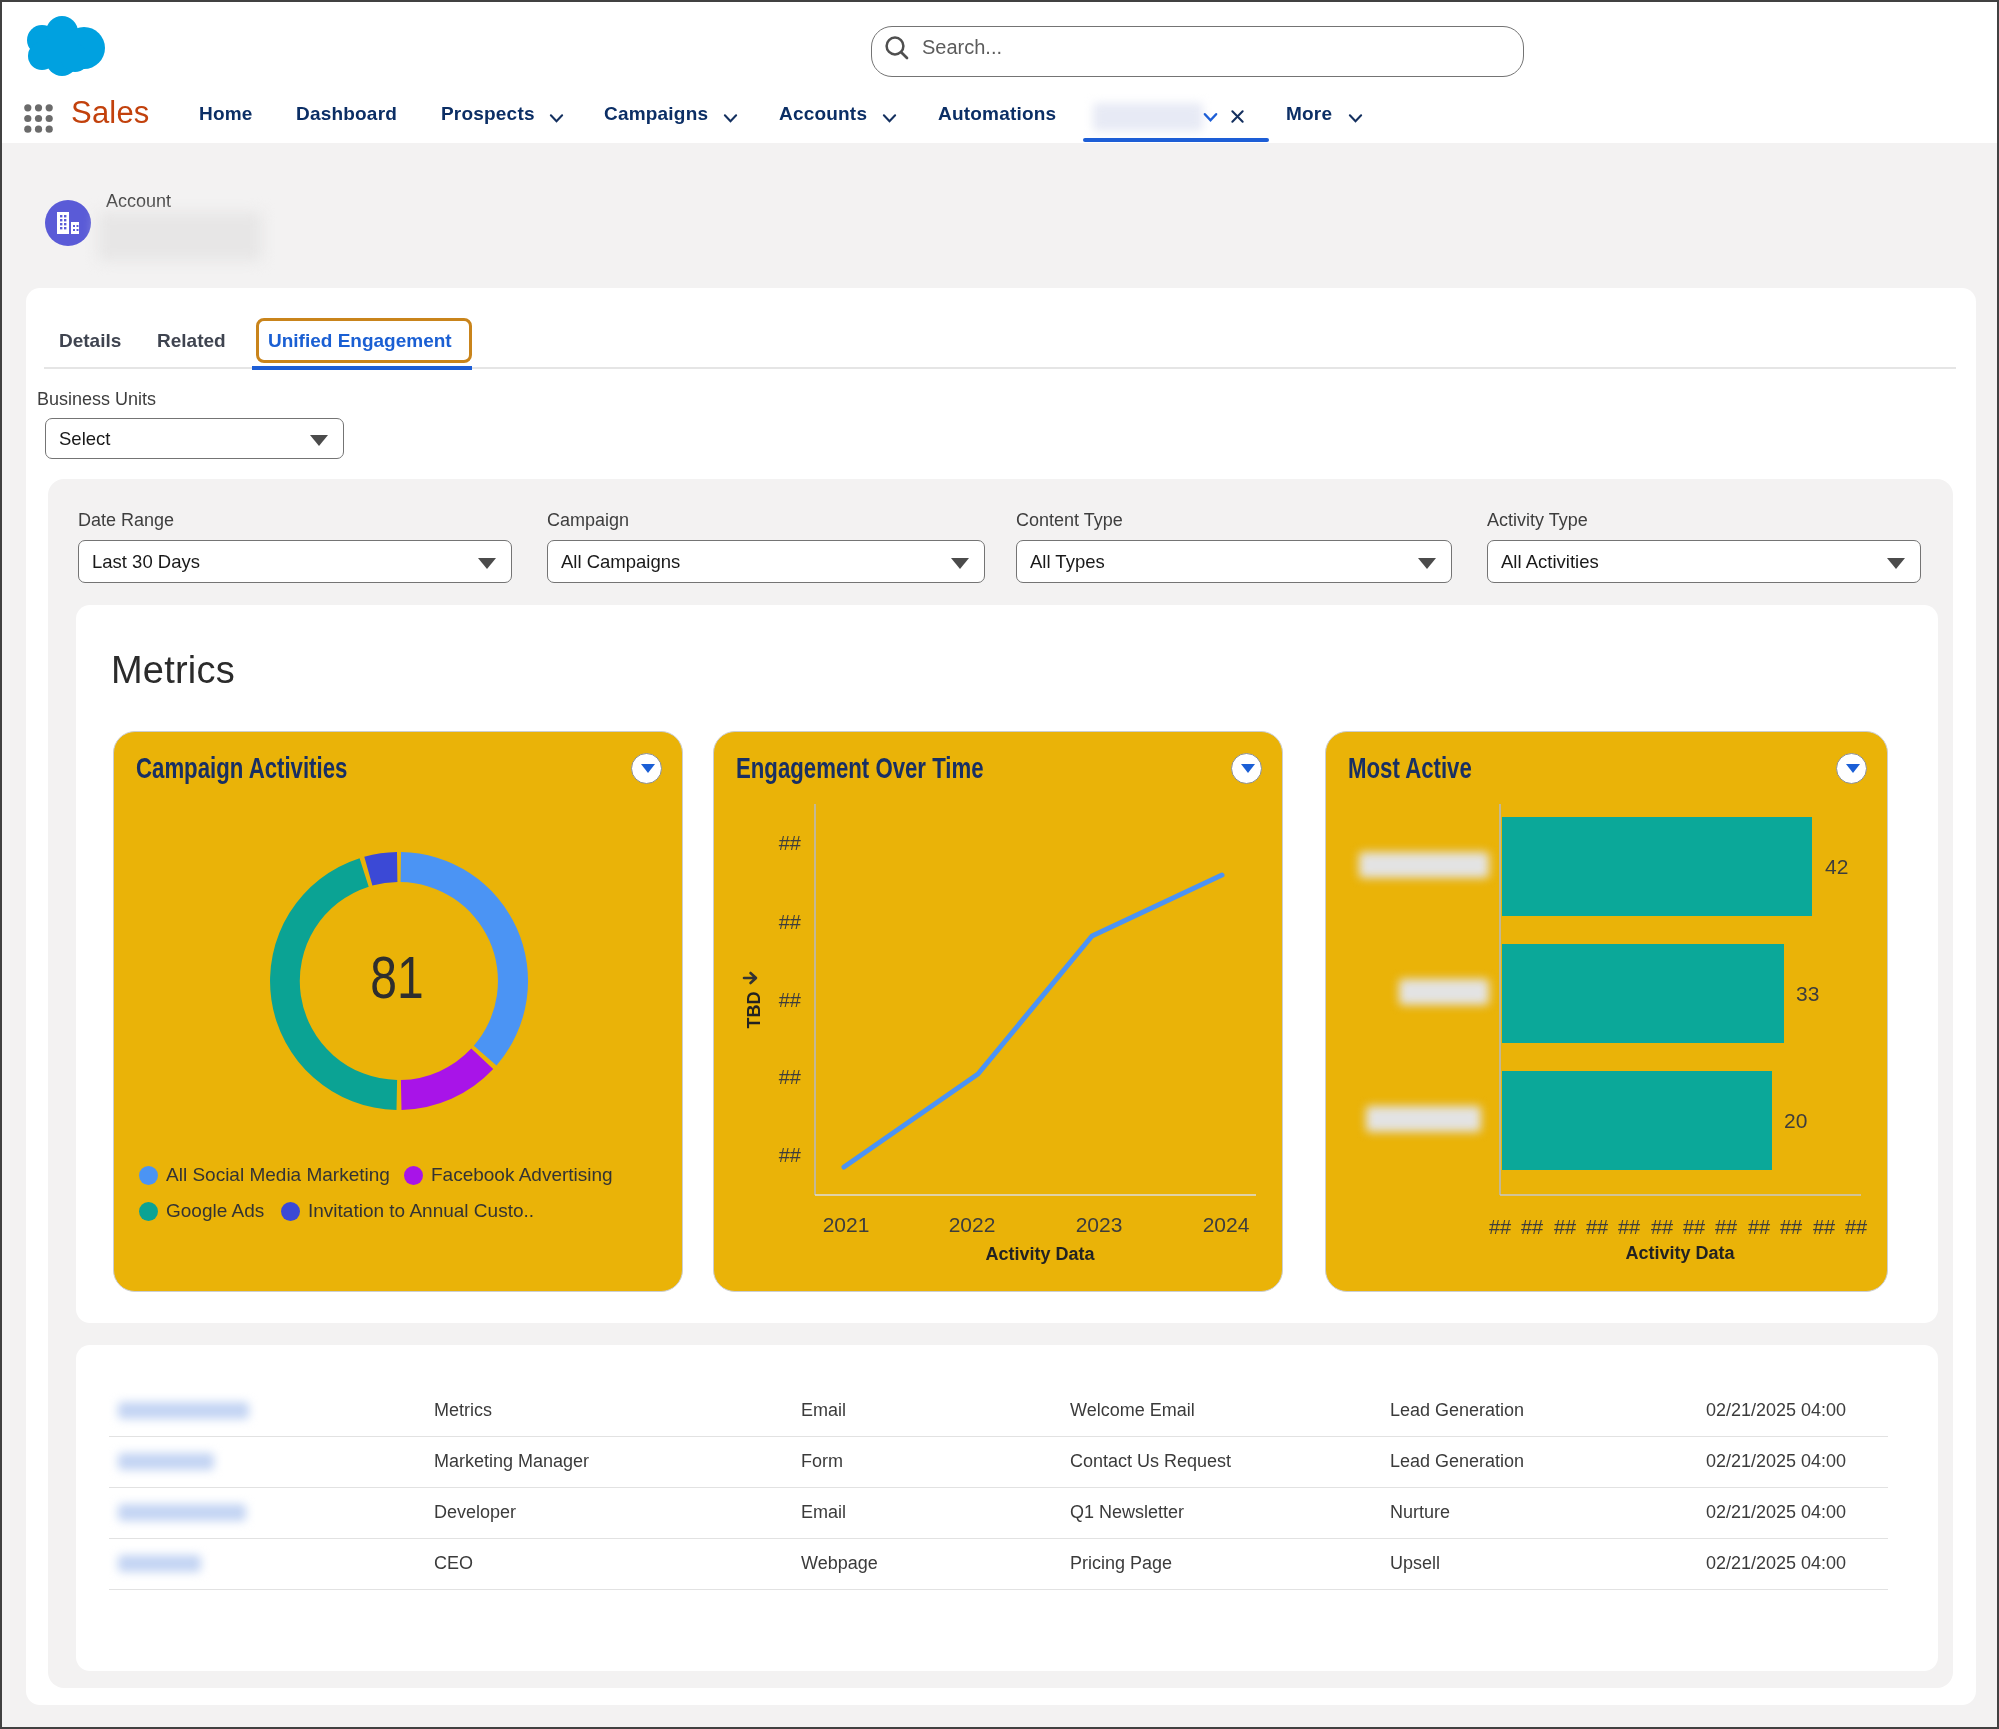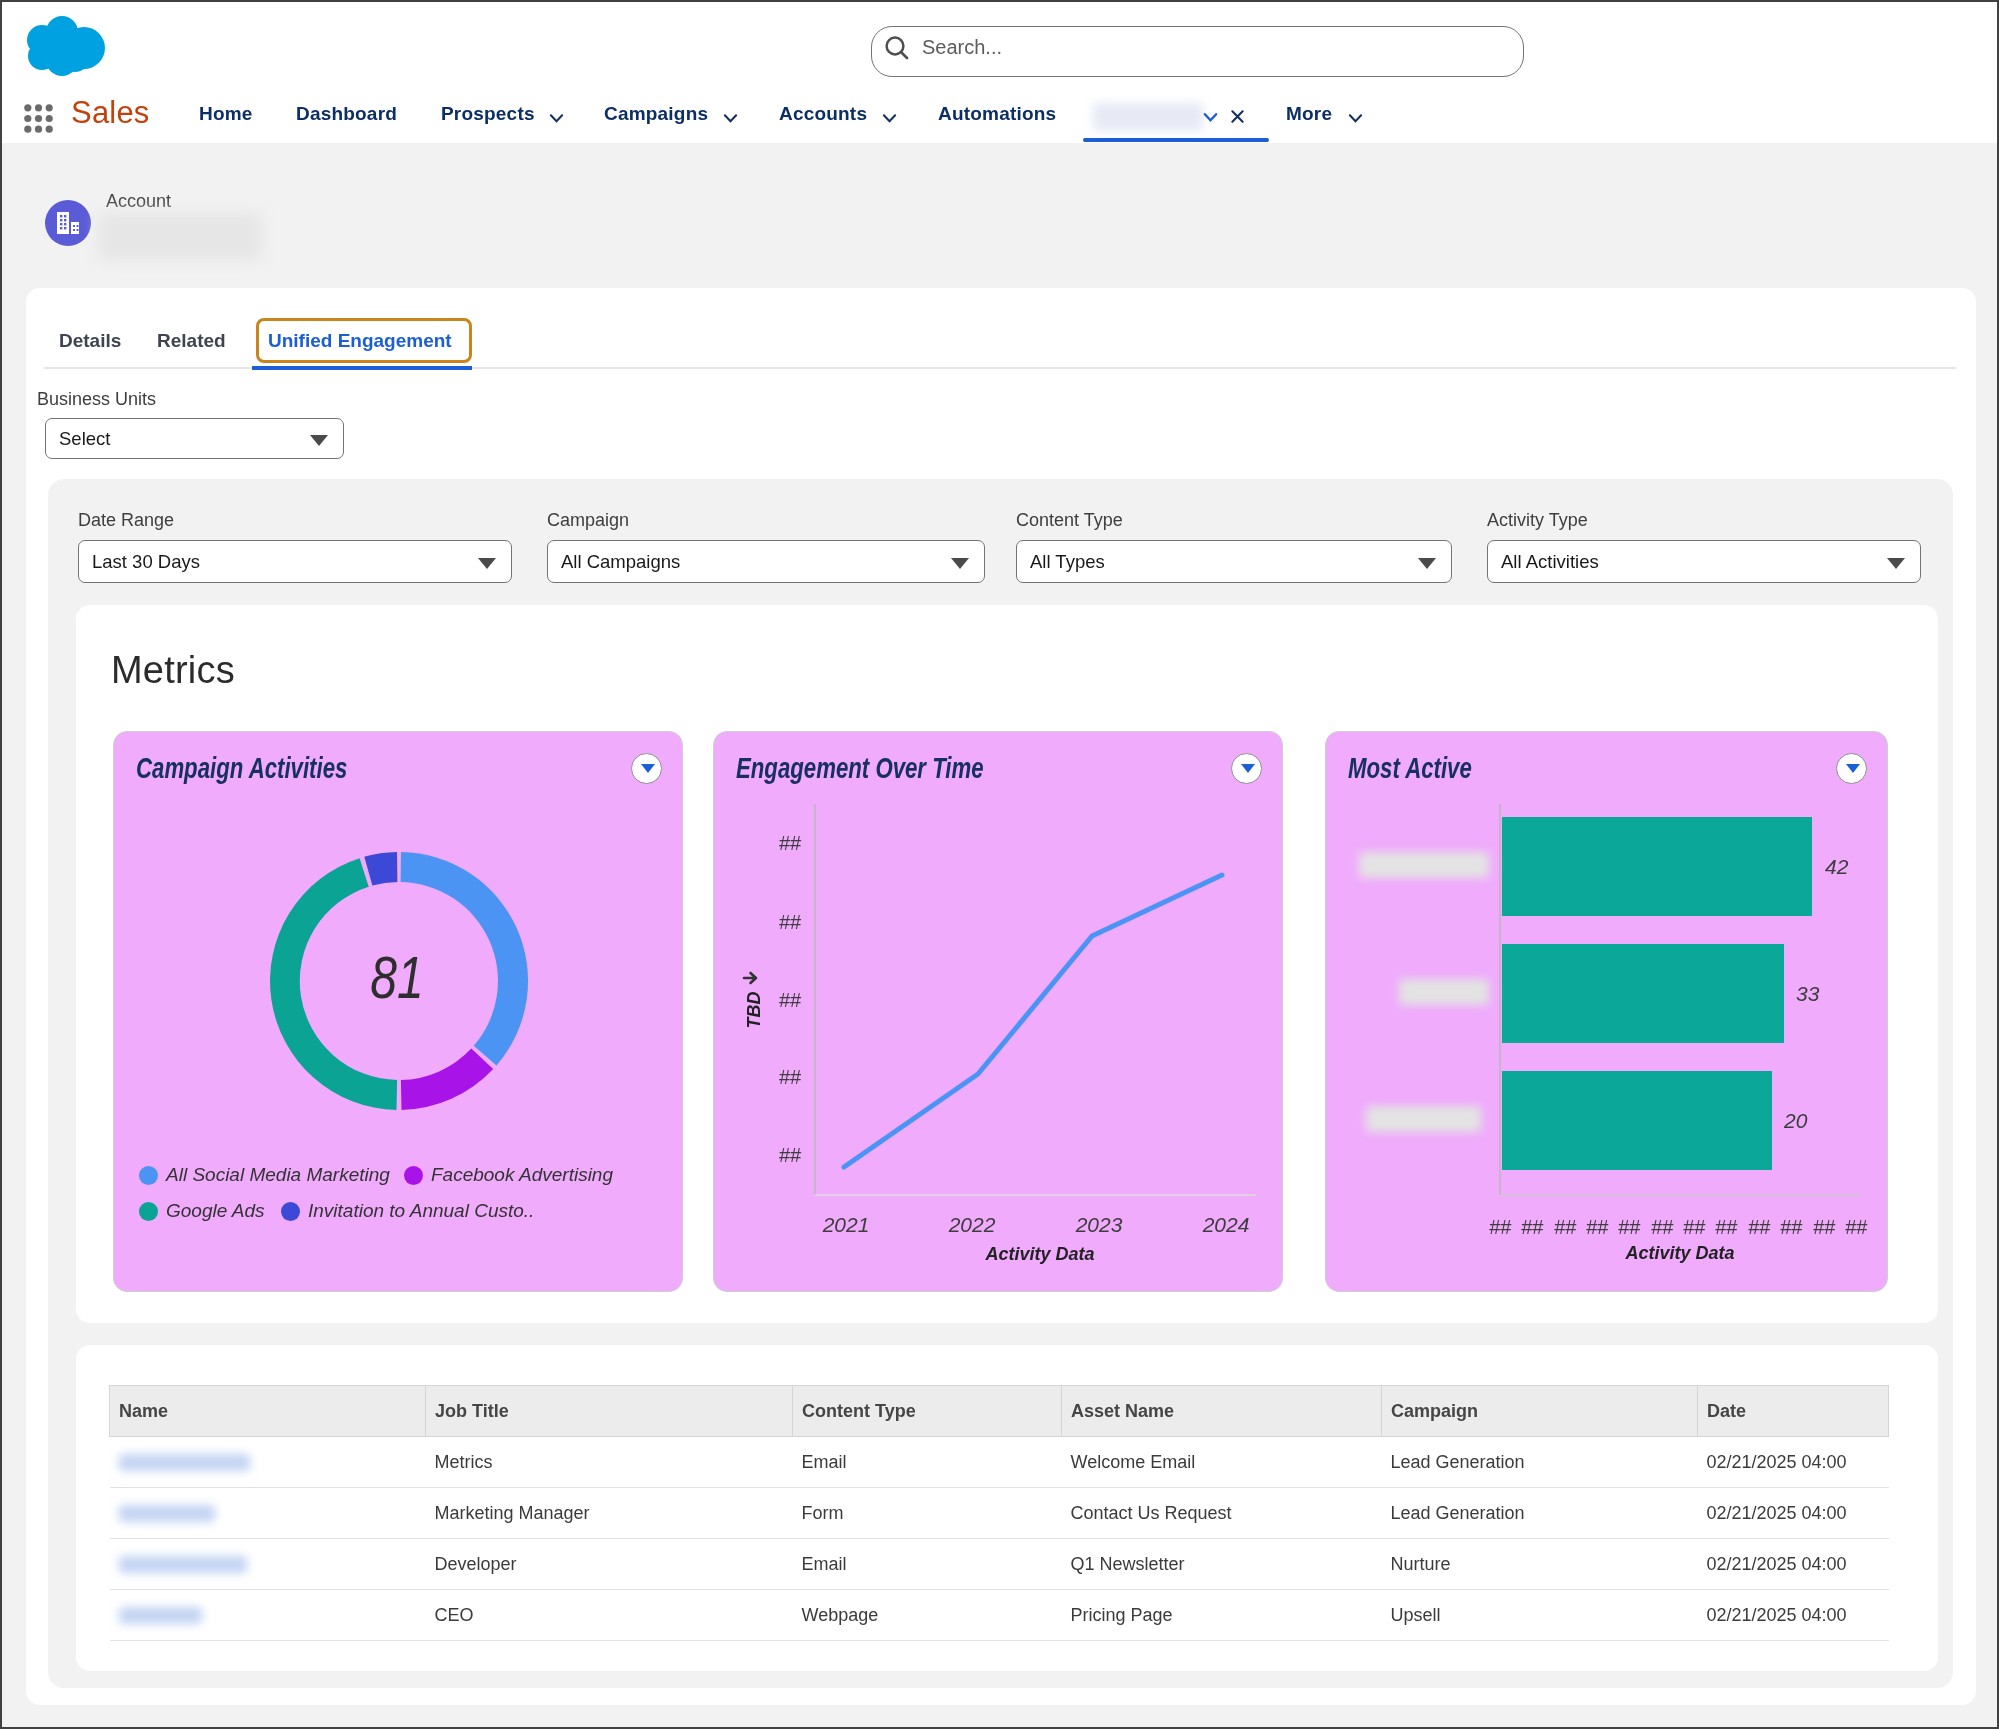--- a/index.html
+++ b/index.html
@@ -31,21 +31,21 @@
   .bu-label { position:absolute; left:11px; top:101px; font-size:18px; color:#3e3e3e; }
   .sel { position:absolute; height:43px; border:1.8px solid #747474; border-radius:7px; background:#fff;padding-left:44px; }
   .sel .txt { position:absolute; left:13px; top:10px; font-size:18.5px; color:#191919; }
   .sel .tri { position:absolute; right:15px; top:17px; width:0; height:0; border-left:9px solid transparent; border-right:9px solid transparent; border-top:11px solid #4b4b4b; }
   
   .panel { position:absolute; left:22px; top:191px; width:1905px; height:1209px; background:#f3f2f2; border-radius:16px; }
   .flabel { position:absolute; top:31px; font-size:18px; color:#3e3e3e; }
   
   .mcard { position:absolute; left:28px; top:126px; width:1862px; height:718px; background:#fff; border-radius:14px; }
   .mtitle { position:absolute; left:35px; top:44px; font-size:38px; color:#2b2b2b; letter-spacing:0.2px; }
-  .ccard { position:absolute; top:126px; width:570px; height:561px; border:1.6px solid #ccced1; border-radius:14px; background:#f0abfc;font-style:italic; }
+  .ccard { position:absolute; top:126px; width:570px; height:561px; border:1.6px solid #ccced1; border-radius:22px; background:#eab308; }
   .ctitle { position:absolute; left:22px; top:19px; font-size:30px; font-weight:bold; color:#182f63; transform:scaleX(0.74); transform-origin:0 0; white-space:nowrap; }
   .cmenu { position:absolute; right:20px; top:21px; width:31px; height:31px; border:1.6px solid #8e9093; border-radius:50%; background:#fff; }
   .cmenu .tri { position:absolute; left:8.5px; top:10px; width:0; height:0; border-left:7px solid transparent; border-right:7px solid transparent; border-top:9px solid #1b5fd6; }
   .lgd { position:absolute; font-size:19px; color:#333; }
   .dot { position:absolute; width:19px; height:19px; border-radius:50%; top:2px; }
   
   .tcard { position:absolute; left:28px; top:866px; width:1862px; height:326px; background:#fff; border-radius:14px; }
   table.grid { position:absolute; left:33px; top:40px; width:1779px; border-collapse:collapse; table-layout:fixed; }
   table.grid th { background:#ececec; border:1px solid #d5d5d5; border-left:none; height:51px; text-align:left; font-size:18px; color:#464646; padding-left:9px; font-weight:bold; }
   table.grid th:first-child { border-left:1px solid #d5d5d5; }
@@ -270,28 +270,20 @@
       <table class="grid">
         <colgroup>
             <col style="width:316px">
             <col style="width:367px">
             <col style="width:269px">
             <col style="width:320px">
             <col style="width:316px">
             <col style="width:191px">
           </colgroup>
         <tbody>
-            <tr>
-              <th>Name</th>
-              <th>Job Title</th>
-              <th>Content Type</th>
-              <th>Asset Name</th>
-              <th>Campaign</th>
-              <th>Date</th>
-            </tr>
         <tr>
               <td>
                 <div class="blurpill" style="width:131px;height:17px;background:#c3d4f3;"></div>
               </td>
               <td>Metrics</td>
               <td>Email</td>
               <td>Welcome Email</td>
               <td>Lead Generation</td>
               <td>02/21/2025 04:00</td>
             </tr>

